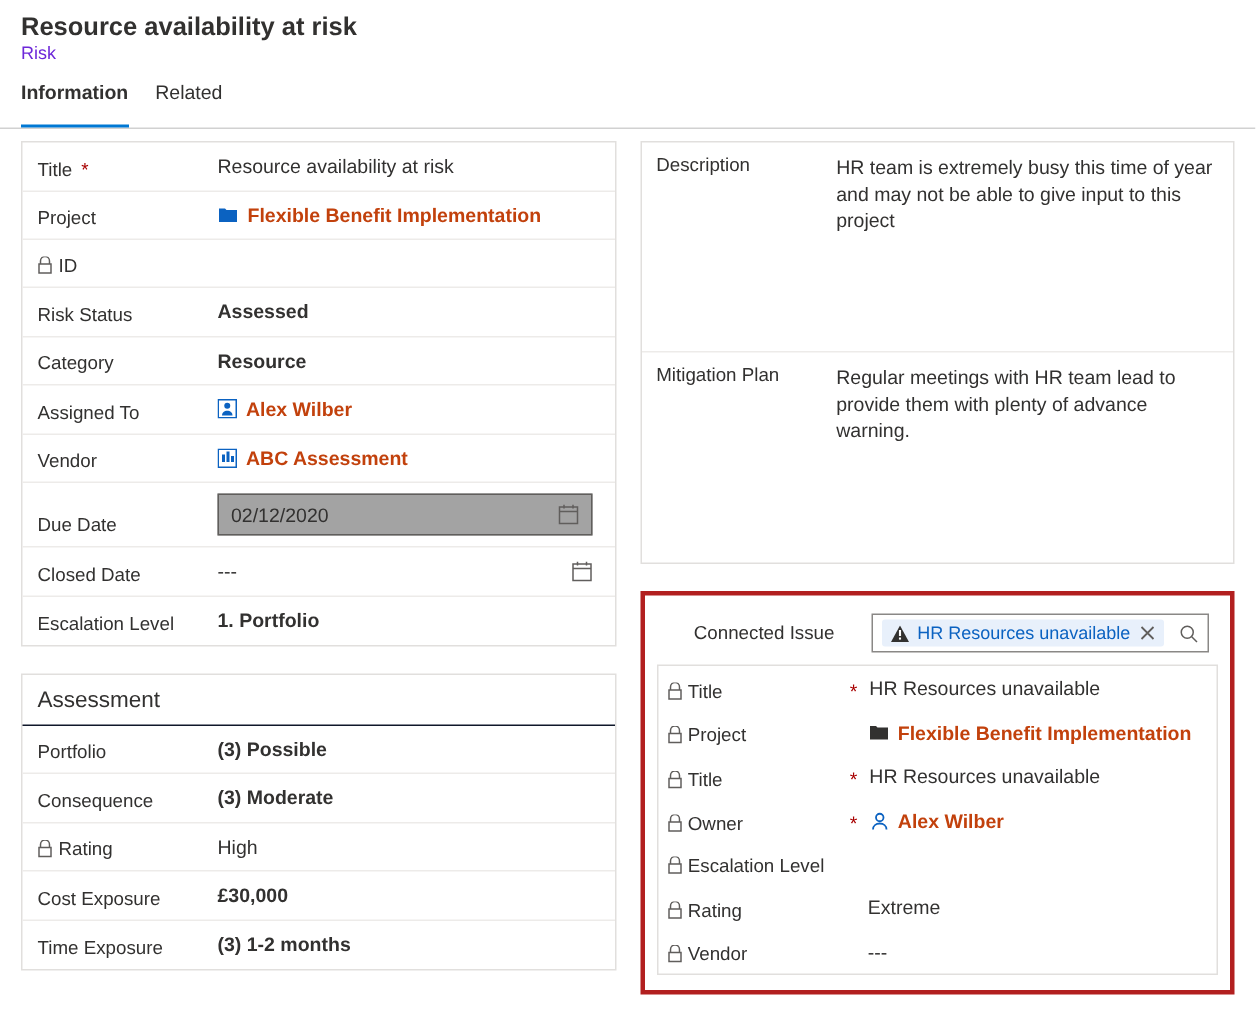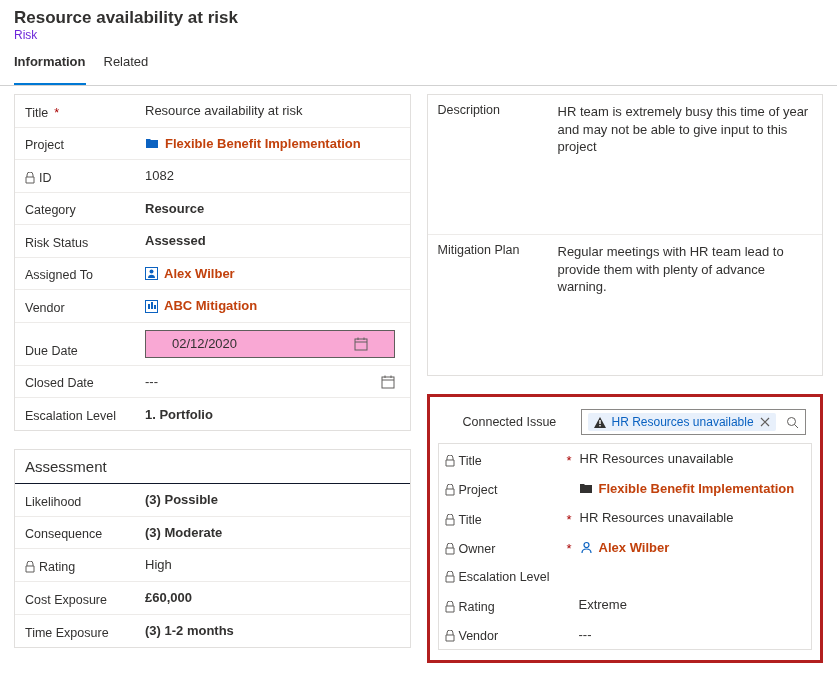--- a/index.html
+++ b/index.html
@@ -24,21 +24,21 @@
   .row:last-child { border-bottom: none; }
   .row.tall { min-height: 140px; align-items: flex-start; padding: 8px 10px; }
   .label-cell { width: 120px; color: #323130; font-size: 12.5px; display: flex; align-items: center; gap: 4px; }
   .req { color: #a80000; margin-left: 2px; }
   .value-cell { flex: 1; font-size: 13px; display: flex; align-items: center; gap: 6px; line-height: 1.35; }
   .link { color: #c2410c; font-weight: 600; cursor: pointer; }
   .bold { font-weight: 600; }
   .lock-icon svg, .folder-icon svg, .person-icon svg, .person-blue-icon svg, .vendor-icon svg, .cal-icon svg, .search-icon svg, .close-icon svg, .warn-icon svg { display: block; }
   .date-field {
     display: flex; align-items: center; justify-content: space-between;
-    border: 1px solid #605e5c; height: 28px; padding: 0 26px; width: 250px; background: #f9a8d4;
+    border: 1px solid #605e5c; height: 28px; padding: 0 8px; width: 250px; background: #a3a3a3;
   }
   .cal-right { display:flex; justify-content: space-between; width: 250px; align-items:center; }
   .highlight-panel { border: 3px solid #b21f1f; padding: 6px 8px 10px; }
   .hl-inner { border: 1px solid #e1dfdd; }
   .connected-row { display:flex; align-items:center; padding:6px 6px 8px; gap:8px; }
   .connected-label { width: 110px; font-size:12.5px;margin-left:19px; }
   .chip-input {
     flex:1; display:flex; align-items:center; border:1px solid #8a8886; height:26px; padding:0 6px; gap:6px; justify-content:space-between;
   }
   .chip {
@@ -86,29 +86,28 @@
       </div>
       <div class="row">
         <div class="label-cell">
           <span class="lock-icon">
             <svg width="10" height="12" viewBox="0 0 10 12">
                 <path fill="none" stroke="#605e5c" stroke-width="1" d="M2 5V3a3 3 0 016 0v2M1 5h8v6H1z"></path>
               </svg>
           </span>
           <span>ID</span>
         </div>
-        <div class="value-cell">1082</div>
+      </div>
+      <div class="row">
+        <div class="label-cell">Risk Status</div>
+        <div class="value-cell bold">Assessed</div>
       </div>
       <div class="row">
         <div class="label-cell">Category</div>
         <div class="value-cell bold">Resource</div>
-      </div>
-      <div class="row">
-        <div class="label-cell">Risk Status</div>
-        <div class="value-cell bold">Assessed</div>
       </div>
       <div class="row">
         <div class="label-cell">Assigned To</div>
         <div class="value-cell">
           <span class="person-icon">
             <svg width="13" height="13" viewBox="0 0 13 13">
                 <rect x="0.5" y="0.5" width="12" height="12" fill="none" stroke="#0b62c1"></rect>
                 <circle cx="6.5" cy="4.5" r="2" fill="#0b62c1"></circle>
                 <path fill="#0b62c1" d="M3 11c0-2 1.5-3.2 3.5-3.2S10 9 10 11z"></path>
               </svg>
@@ -118,21 +117,21 @@
       </div>
       <div class="row">
         <div class="label-cell">Vendor</div>
         <div class="value-cell">
           <span class="vendor-icon">
             <svg width="13" height="13" viewBox="0 0 13 13">
                 <rect x="0.5" y="0.5" width="12" height="12" fill="none" stroke="#0b62c1"></rect>
                 <path fill="#0b62c1" d="M3 9V4h2v5zm3-7h2v7H6zm3 3h2v4H9z"></path>
               </svg>
           </span>
-          <span class="link">ABC Mitigation</span>
+          <span class="link">ABC Assessment</span>
         </div>
       </div>
       <div class="row">
         <div class="label-cell">Due Date</div>
         <div class="value-cell">
           <div class="date-field">
             <span>02/12/2020</span>
             <span class="cal-icon">
               <svg width="14" height="14" viewBox="0 0 14 14">
                   <rect x="1" y="2" width="12" height="11" fill="none" stroke="#605e5c"></rect>
@@ -162,41 +161,41 @@
       </div>
       <div class="row">
         <div class="label-cell">Escalation Level</div>
         <div class="value-cell bold">1. Portfolio</div>
       </div>
     </div>
 
     <div class="panel">
       <div class="section-title">Assessment</div>
       <div class="row">
-        <div class="label-cell">Likelihood</div>
+        <div class="label-cell">Portfolio</div>
         <div class="value-cell bold">(3) Possible</div>
       </div>
       <div class="row">
         <div class="label-cell">Consequence</div>
         <div class="value-cell bold">(3) Moderate</div>
       </div>
       <div class="row">
         <div class="label-cell">
           <span class="lock-icon">
             <svg width="10" height="12" viewBox="0 0 10 12">
                 <path fill="none" stroke="#605e5c" stroke-width="1" d="M2 5V3a3 3 0 016 0v2M1 5h8v6H1z"></path>
               </svg>
           </span>
           <span>Rating</span>
         </div>
         <div class="value-cell">High</div>
       </div>
       <div class="row">
         <div class="label-cell">Cost Exposure</div>
-        <div class="value-cell bold">£60,000</div>
+        <div class="value-cell bold">£30,000</div>
       </div>
       <div class="row">
         <div class="label-cell">Time Exposure</div>
         <div class="value-cell bold">(3) 1-2 months</div>
       </div>
     </div>
   </div>
 
   <div class="col">
     <div class="panel">

